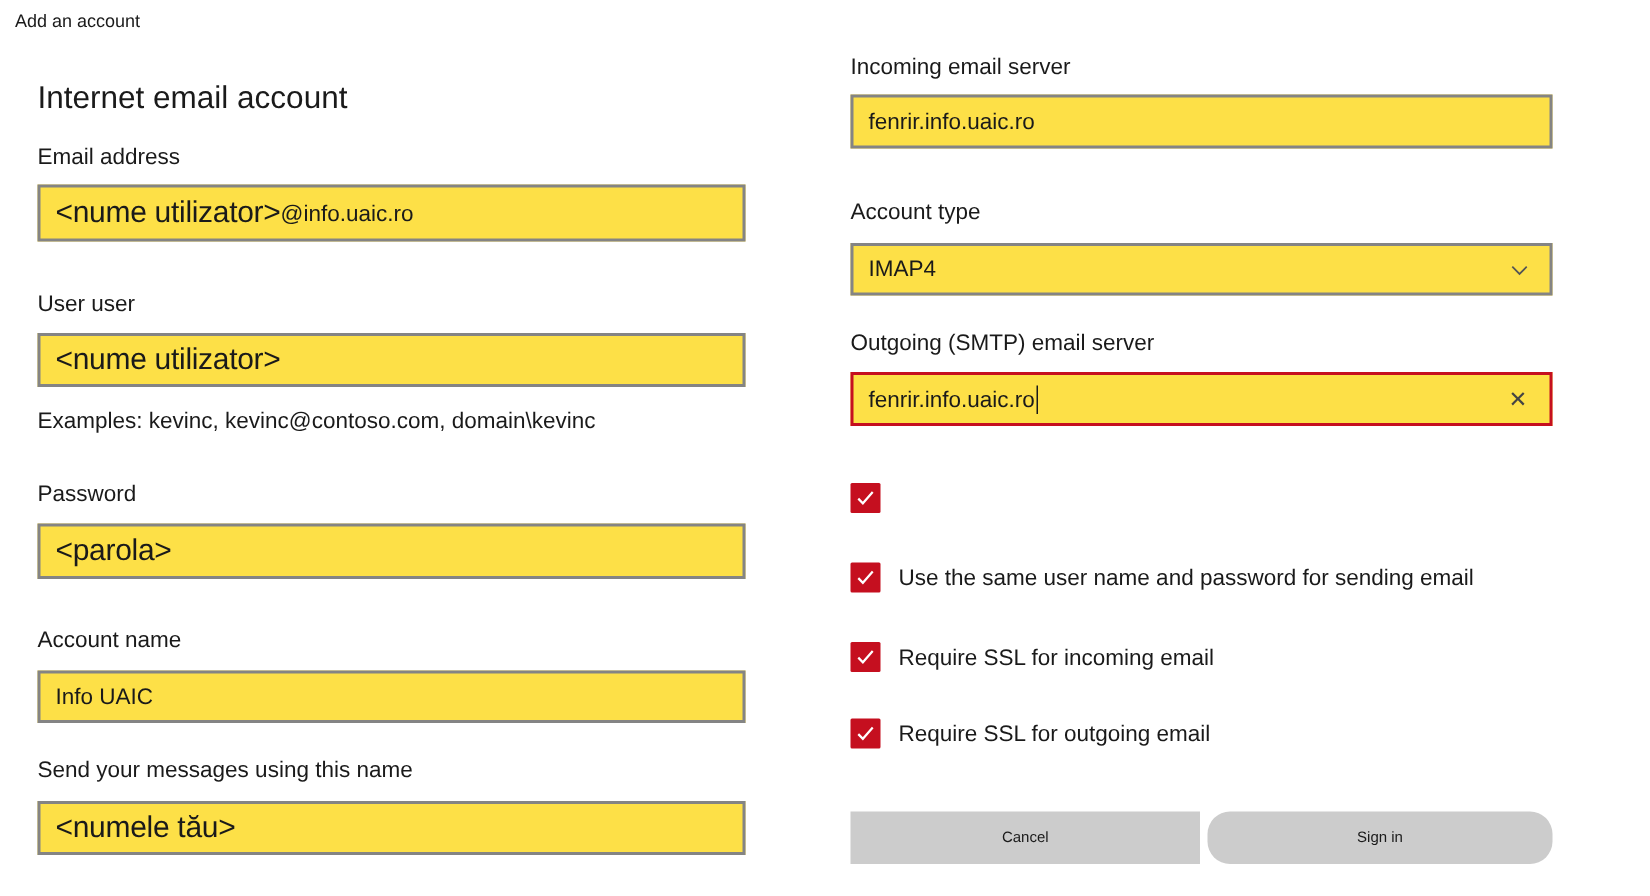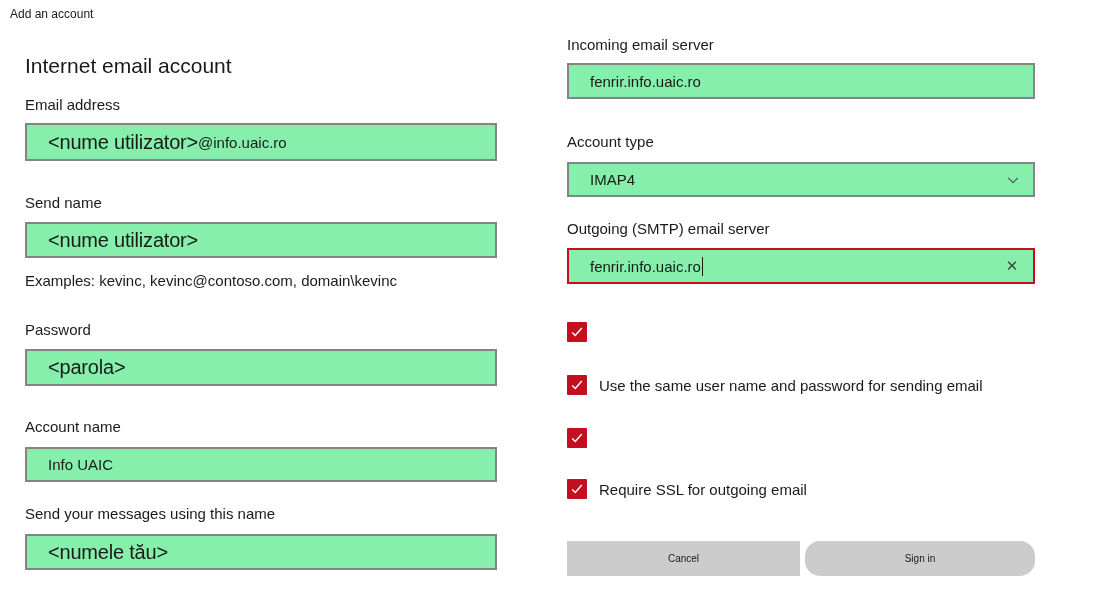--- a/index.html
+++ b/index.html
@@ -24,24 +24,24 @@
     font-size: 21px; font-weight: 400; color: #1a1a1a;
   }
 
   .field-label {
     position: absolute; left: 0;
     font-size: 15px; color: #1a1a1a; white-space: nowrap;
   }
 
   .textbox {
     position: absolute; left: 0; width: 100%;
-    background: #86efac;
+    background: #fde047;
     border: 2px solid #848484;
     display: flex; align-items: center;
-    padding: 0 21px;
+    padding: 0 10px;
     font-size: 15px; color: #1a1a1a;
     white-space: nowrap; overflow: hidden;
   }
   .textbox.error { border-color: #c50f1f; }
 
   .val-large { font-size: 20px; letter-spacing: -0.2px; }
   .val-small { font-size: 15px; }
 
   .hint {
     position: absolute; left: 0;
@@ -110,21 +110,21 @@
 
 <div class="col col-left">
   <div class="page-heading">Internet email account</div>
 
   <div class="field-label" style="top:96px;">Email address</div>
   <div class="textbox" style="top:123px; height:38px;">
     <span class="val-large">&lt;nume utilizator&gt;</span>
       <span class="val-small">@info.uaic.ro</span>
   </div>
 
-  <div class="field-label" style="top:194px;">Send name</div>
+  <div class="field-label" style="top:194px;">User user</div>
   <div class="textbox" style="top:222px; height:36px;">
     <span class="val-large">&lt;nume utilizator&gt;</span>
   </div>
   <div class="hint" style="top:272px;">Examples: kevinc, kevinc@contoso.com, domain\kevinc</div>
 
   <div class="field-label" style="top:321px;">Password</div>
   <div class="textbox" style="top:349px; height:37px;">
     <span class="val-large">&lt;parola&gt;</span>
   </div>
 
@@ -178,20 +178,21 @@
     </span>
     <span class="checkbox-label">Use the same user name and password for sending email</span>
   </div>
 
   <div class="checkbox-row" style="top:427px;">
     <span class="checkbox" style="background:#c50f1f;">
       <svg width="14" height="14" viewBox="0 0 16 16">
           <path d="M2.5 8.5 L6 12 L13.5 3.5" stroke="#ffffff" stroke-width="1.7" fill="none"></path>
         </svg>
     </span>
+    <span class="checkbox-label">Require SSL for incoming email</span>
   </div>
 
   <div class="checkbox-row" style="top:478px;">
     <span class="checkbox" style="background:#c50f1f;">
       <svg width="14" height="14" viewBox="0 0 16 16">
           <path d="M2.5 8.5 L6 12 L13.5 3.5" stroke="#ffffff" stroke-width="1.7" fill="none"></path>
         </svg>
     </span>
     <span class="checkbox-label">Require SSL for outgoing email</span>
   </div>

